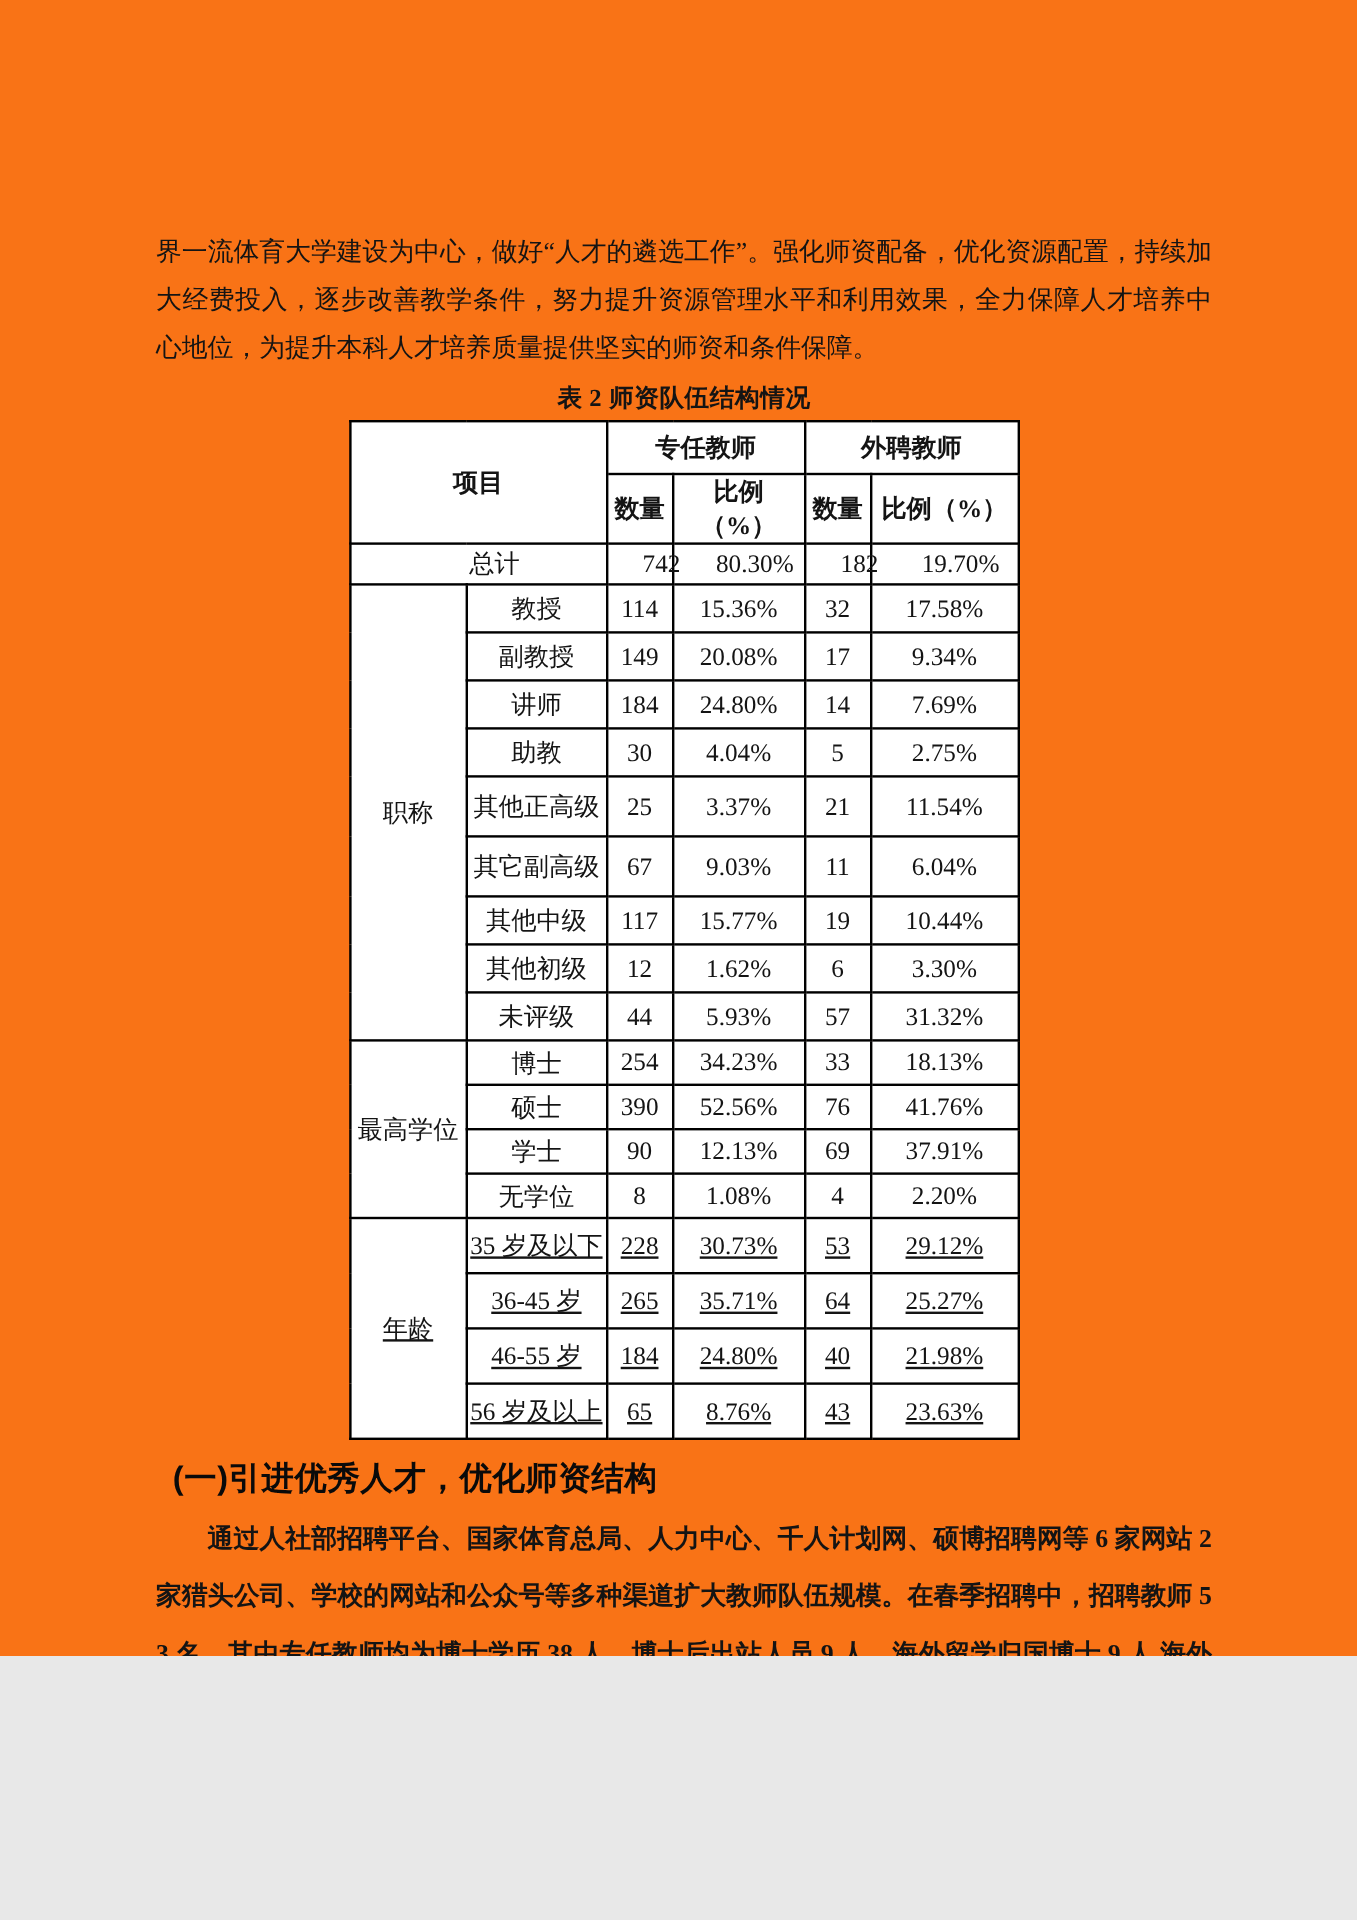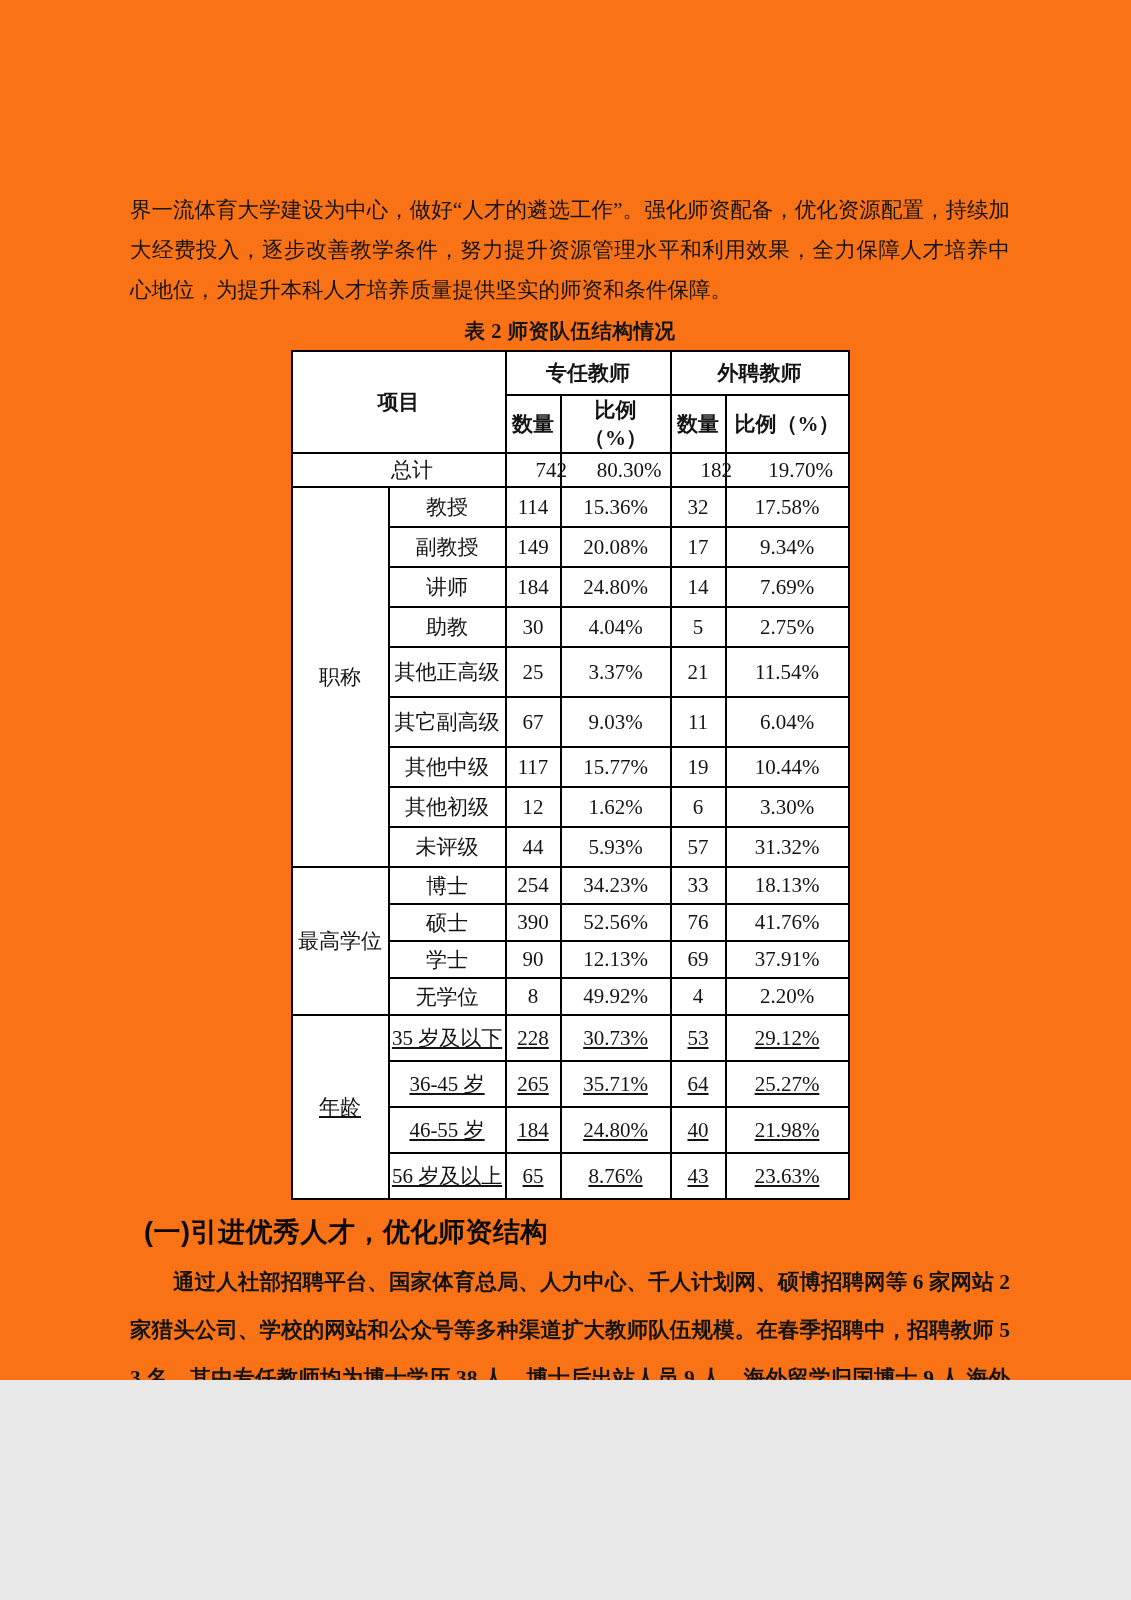--- a/index.html
+++ b/index.html
@@ -195,21 +195,21 @@
         <tr data-gi="1" data-ri="2">
           <td>学士</td>
           <td>90</td>
           <td>12.13%</td>
           <td>69</td>
           <td>37.91%</td>
         </tr>
         <tr data-gi="1" data-ri="3">
           <td>无学位</td>
           <td>8</td>
-          <td>49.92%</td>
+          <td>1.08%</td>
           <td>4</td>
           <td>2.20%</td>
         </tr>
         <tr data-gi="2" data-ri="0">
           <td rowspan="4">年龄</td>
           <td>35 岁及以下</td>
           <td>228</td>
           <td>30.73%</td>
           <td>53</td>
           <td>29.12%</td>

